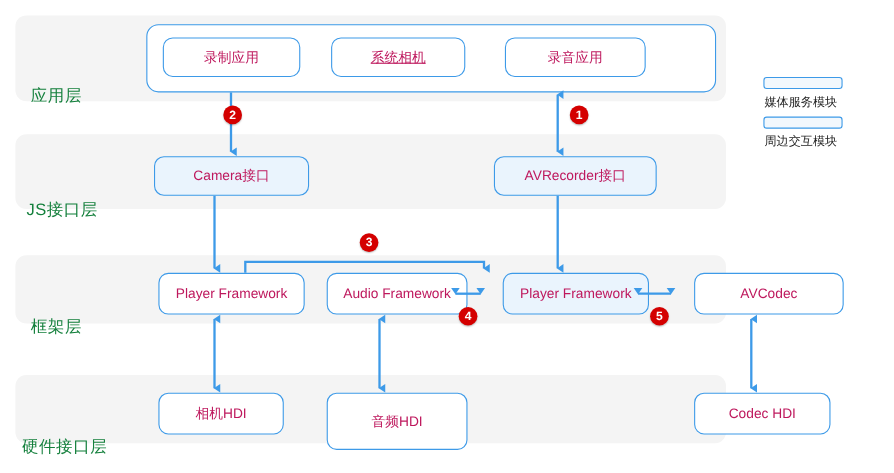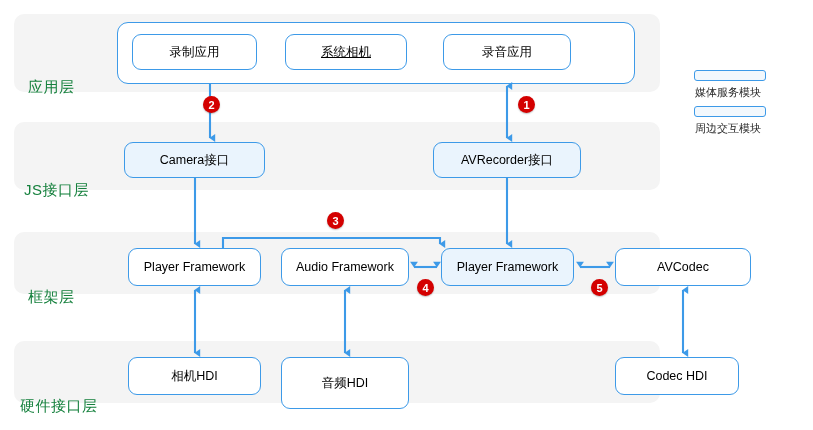--- a/index.html
+++ b/index.html
@@ -30,22 +30,23 @@
   .node{
     position:absolute;
     box-sizing:border-box;
     border:1.3px solid #3d9ae8;
     border-radius:9px;
     background:#ffffff;
     display:flex;
     align-items:center;
     justify-content:center;
     font-size:12.5px;
-    color:#000000;
+    color:#be185d;
     white-space:nowrap;
+    margin-left:16px;
   }
   .node.blue{background:#eaf4fd;}
   .node.shell{background:#ffffff;border-radius:11px;}
 
   
   #wires{position:absolute;left:0;top:0;width:813px;height:430px;pointer-events:none;}
 
   
   .badge{
     position:absolute;
@@ -100,21 +101,21 @@
   <div class="node" style="left:443px;top:34px;width:128px;height:36px;">录音应用</div>
 
   <div class="node blue" style="left:124px;top:142px;width:141px;height:36px;">Camera接口</div>
   <div class="node blue" style="left:433px;top:142px;width:148px;height:36px;">AVRecorder接口</div>
 
   <div class="node" style="left:128px;top:248px;width:133px;height:38px;">Player Framework</div>
   <div class="node" style="left:281px;top:248px;width:128px;height:38px;">Audio Framework</div>
   <div class="node blue" style="left:441px;top:248px;width:133px;height:38px;">Player Framework</div>
   <div class="node" style="left:615px;top:248px;width:136px;height:38px;">AVCodec</div>
 
-  <div class="node" style="left:128px;top:357px;width:133px;height:38px;">相机HDI</div>
+  <div class="node" style="left:128px;top:357px;width:114px;height:38px;">相机HDI</div>
   <div class="node" style="left:281px;top:357px;width:128px;height:52px;">音频HDI</div>
   <div class="node" style="left:615px;top:357px;width:124px;height:38px;">Codec HDI</div>
 
   <svg id="wires" viewBox="0 0 813 430" xmlns="http://www.w3.org/2000/svg">
     <defs>
       <marker id="ah-down" markerWidth="9" markerHeight="9" refX="4.5" refY="7.6" orient="auto" markerUnits="userSpaceOnUse">
         <path d="M0.6,2.4 L4.5,8.2 L8.4,2.4 Z" fill="#3d9ae8"></path>
       </marker>
       <marker id="ah-up" markerWidth="9" markerHeight="9" refX="4.5" refY="7.6" orient="auto" markerUnits="userSpaceOnUse">
         <path d="M0.6,2.4 L4.5,8.2 L8.4,2.4 Z" fill="#3d9ae8"></path>

